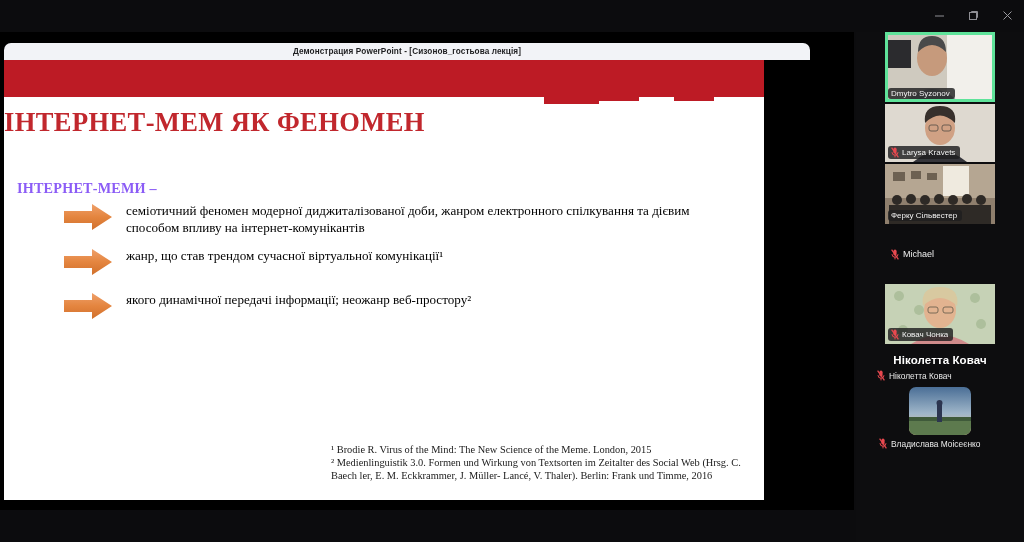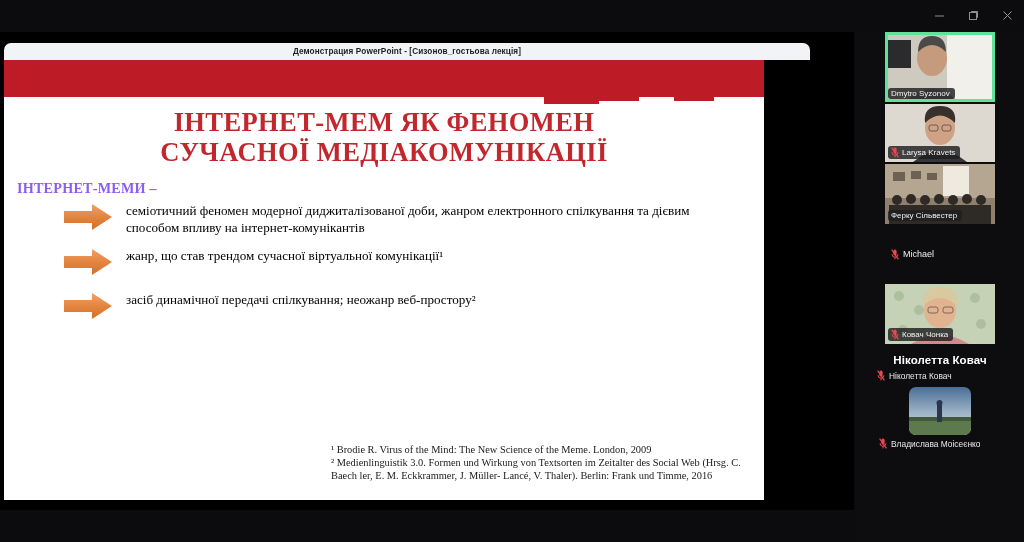--- a/index.html
+++ b/index.html
@@ -21,21 +21,21 @@
   .titlebar .tt{font-size:8.2px;font-weight:bold;color:#1d1d1f;letter-spacing:.1px;
                 white-space:nowrap;font-family:"Liberation Sans",sans-serif;}
   .cursor{position:absolute;left:500px;top:48px;width:9px;height:13px;}
 
   
   .slide{position:absolute;left:4px;top:28px;width:760px;height:440px;background:#fff;overflow:hidden;}
 
   .banner{position:absolute;left:0;top:0;width:760px;height:37px;background:#bd1b25;}
   .skyline{position:absolute;left:540px;top:30px;width:220px;height:16px;}
 
-  .slide-title{position:absolute;left:0;top:48px;width:760px;text-align:center;
+  .slide-title{position:absolute;left:0;top:48px;width:760px;text-align:left;
       color:#c1272d;font-family:"Liberation Serif",serif;font-weight:bold;
       font-size:26.5px;line-height:1.13;letter-spacing:.4px;}
 
   .lead{position:absolute;left:13px;top:120px;color:#8b5cf6;
         font-family:"Liberation Serif",serif;font-weight:bold;font-size:14.2px;letter-spacing:.2px;}
 
   .bullets{position:absolute;left:60px;top:142px;width:680px;}
   .bullet{position:relative;display:flex;align-items:flex-start;margin-bottom:7px;}
   .arrow{flex:0 0 auto;width:48px;height:26px;margin-right:14px;margin-top:2px;}
   .btext{font-family:"Liberation Serif",serif;font-size:13.1px;line-height:1.30;color:#000000;}
@@ -108,21 +108,20 @@
 
     <div class="slide">
 
       <div class="banner"></div>
       <svg class="skyline" viewBox="0 0 220 16" preserveAspectRatio="none">
         <path d="M0 0 H220 V7 H170 V11 H130 V5 H95 V11 H55 V14 H0 Z" fill="#bd1b25"></path>
       </svg>
 
       <div class="slide-title">
         <div>ІНТЕРНЕТ-МЕМ ЯК ФЕНОМЕН</div>
-        <div>СУЧАСНОЇ МЕДІАКОМУНІКАЦІЇ</div>
       </div>
 
       <div class="lead">ІНТЕРНЕТ-МЕМИ –</div>
 
       <div class="bullets">
 
         <div class="bullet" style="margin-bottom:11px;">
           <svg class="arrow" viewBox="0 0 48 26">
             <defs>
                 <linearGradient id="ag1" x1="0" y1="0" x2="0" y2="1">
@@ -141,27 +140,27 @@
           <svg class="arrow" viewBox="0 0 48 26">
             <path d="M0 7 H28 V0 L48 13 L28 26 V19 H0 Z" fill="url(#ag1)"></path>
           </svg>
           <div class="btext">жанр, що став трендом сучасної віртуальної комунікації¹</div>
         </div>
 
         <div class="bullet">
           <svg class="arrow" viewBox="0 0 48 26">
             <path d="M0 7 H28 V0 L48 13 L28 26 V19 H0 Z" fill="url(#ag1)"></path>
           </svg>
-          <div class="btext">засіб динамічної передачі спілкування; неожанр веб-простору²</div>
+          <div class="btext">якого динамічної передачі інформації; неожанр веб-простору²</div>
         </div>
 
       </div>
 
       <div class="notes">
-        <div>¹ Brodie R. Virus of the Mind: The New Science of the Meme. London,  2009</div>
+        <div>¹ Brodie R. Virus of the Mind: The New Science of the Meme. London,  2015</div>
         <div>² Medienlinguistik 3.0. Formen und Wirkung von Textsorten im  Zeitalter des Social Web (Hrsg. C. Baech ler, E. M. Eckkrammer, J. Müller- Lancé, V. Thaler). Berlin: Frank und Timme, 2016</div>
       </div>
 
     </div>
   </div>
 
   <div class="rail">
 
     <div class="tile">
       <div class="vid h70 speaking">

